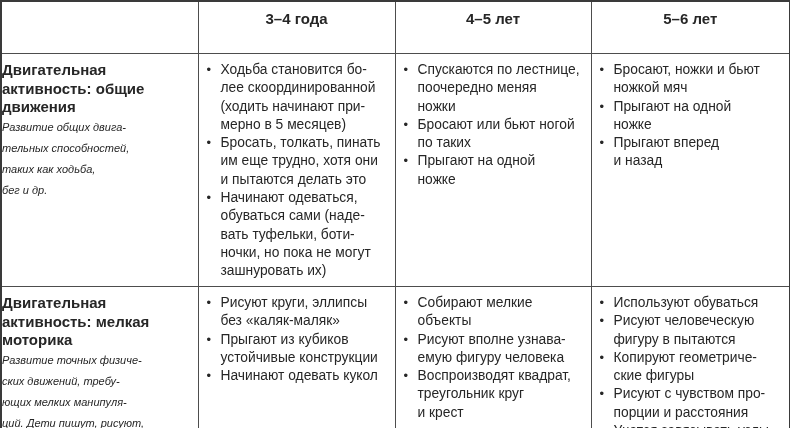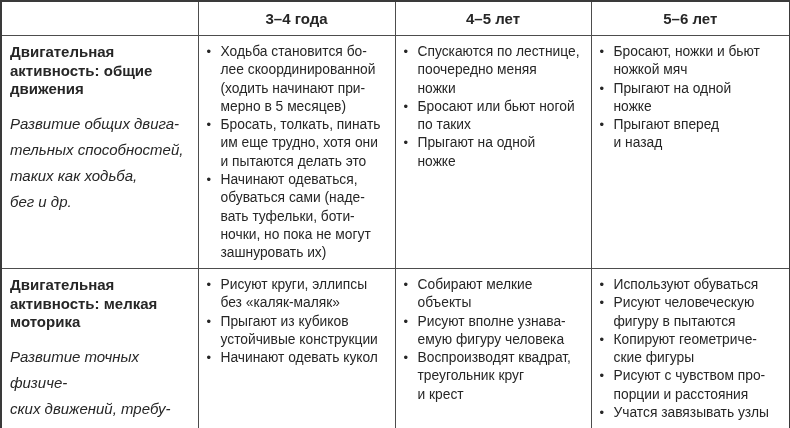--- a/index.html
+++ b/index.html
@@ -27,39 +27,38 @@
     vertical-align: top;
     padding: 0;
     overflow: hidden;
   }
   .dev-table tr.header-row th {
     height: 28px;
     vertical-align: middle;
     text-align: center;
     font-weight: bold;
     font-size: 15px;
-    padding: 2px 0 3px 0;
+    padding: 2px 0 21px 0;
   }
   tr.body-row-1 { height: 233px; }
   tr.body-row-2 { height: 164px; }
   td.row-head {
-    padding: 7px 4px 0 8px;
+    padding: 7px 4px 0 0;
   }
   .row-title {
     font-weight: bold;
     font-size: 15px;
     line-height: 18.6px;
     white-space: pre-line;
   }
   .row-sub {
     font-style: italic;
-    font-size: 15px;
-    line-height: 26px;
+    font-size: 11px;
+    line-height: 21px;
     white-space: pre-line;
-    margin-top: 12px;
   }
   td.age-cell ul {
     list-style: none;
     margin: 0;
     padding: 7px 2px 0 8px;
   }
   td.age-cell li {
     display: flex;
     font-size: 13.8px;
     line-height: 18.3px;

